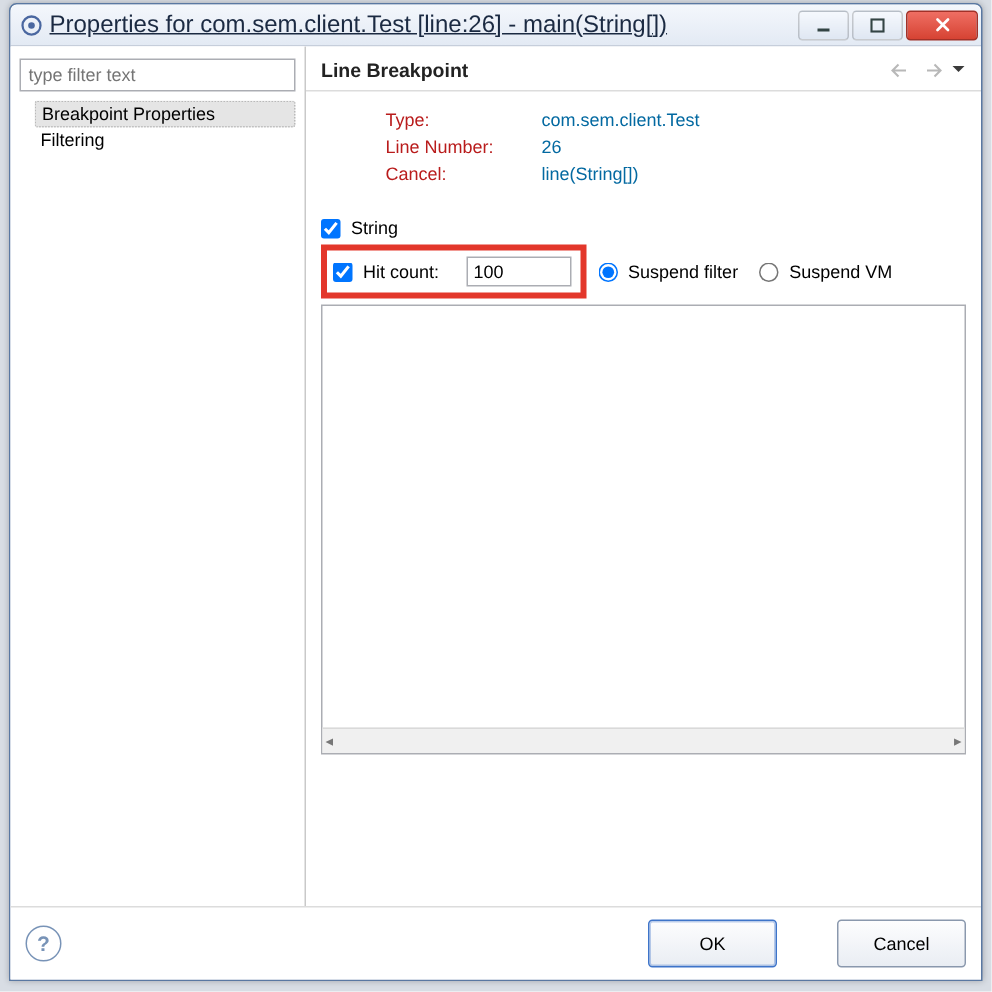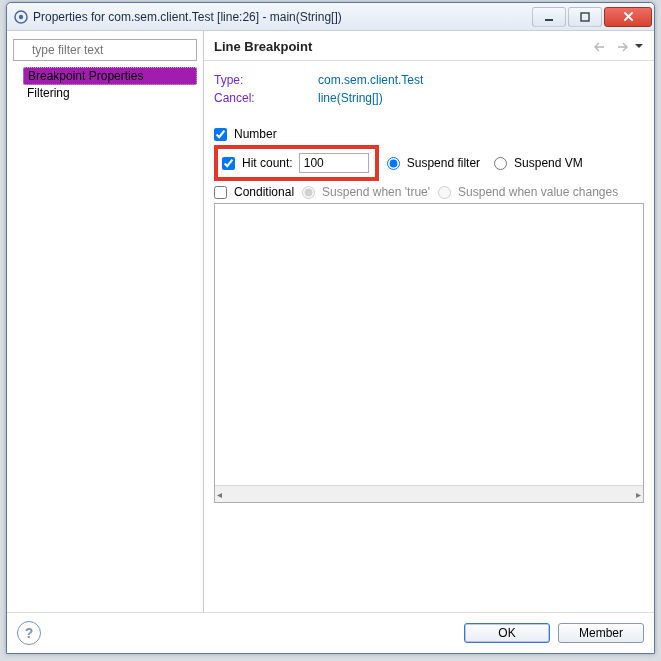--- a/index.html
+++ b/index.html
@@ -38,22 +38,23 @@
   }
   .titlebar .icon {
     width: 16px; height: 16px;
     display: inline-flex; align-items: center; justify-content: center;
     margin-right: 4px;
     color: #4a67a0;
   }
   .titlebar .title {
     flex: 1;
     color: #1b2a42;
-    font-size: 12px;
+    font-size: 16px;
     white-space: nowrap;
+    text-decoration: underline;
   }
   .win-btns { display: flex; gap: 2px; }
   .win-btn {
     width: 34px; height: 20px;
     border: 1px solid rgba(0,0,0,.18);
     border-radius: 3px;
     display: inline-flex; align-items: center; justify-content: center;
     background: linear-gradient(#f5f8fd,#dfe7f2);
     color: #445;
     font-size: 13px;
@@ -76,34 +77,34 @@
   .sidebar {
     width: 197px;
     border-right: 1px solid #c9c9c9;
     padding: 8px 6px;
     background: #fff;
   }
   .filter-input {
     width: 100%;
     height: 22px;
     border: 1px solid #abadb3;
-    padding: 2px 18px;
+    padding: 2px 5px;
     font-size: 12px;
     font-family: inherit;
     color: #6d28d9;
   }
   .tree { margin-top: 6px; padding-left: 10px; }
   .tree-item {
     padding: 1px 4px;
     border-radius: 2px;
     cursor: default;
     color: #000;
   }
   .tree-item.selected {
-    background: #a21caf;
+    background: #e5e5e5;
     border: 1px dotted #b9b9b9;
   }
   .content {
     flex: 1;
     display: flex;
     flex-direction: column;
     min-width: 0;
   }
   .content-header {
     display: flex;
@@ -122,32 +123,32 @@
   .hdr-tools .arrow { color: #9a9a9a; }
   .hdr-tools .arrow svg { display:block; }
   .content-inner {
     padding: 12px 10px 10px 10px;
     flex: 1;
     display: flex;
     flex-direction: column;
     min-height: 0;
   }
   .kv-row { display: flex; margin-bottom: 4px; }
-  .kv-row .label { width: 104px; color: #6d28d9; }
+  .kv-row .label { width: 104px; color: #b91c1c; margin-left: 43px; }
   .kv-row .value { color: #0369a1; }
   .controls { margin-top: 18px; }
   .row { display: flex; align-items: center; margin-bottom: 4px; }
   .row label { display: inline-flex; align-items: center; gap: 4px; }
   input[type=checkbox], input[type=radio] { margin: 0 3px 0 0; }
   .disabled { color: #8a8a8a; }
   .hitbox {
     display: inline-flex; align-items: center;
     border: 4px solid #e3372b;
     padding: 4px 6px 4px 4px;
-    gap: 6px;
+    gap: 18px;
   }
   .hitcount-input {
     width: 70px; height: 20px;
     border: 1px solid #abadb3;
     padding: 1px 4px;
     font-size: 12px;
     font-family: inherit;
   }
   .combo {
     margin-top: 6px;
@@ -190,28 +191,29 @@
     width: 24px; height: 24px;
     border-radius: 50%;
     border: 1.5px solid #7893b7;
     color: #7893b7;
     display: inline-flex; align-items: center; justify-content: center;
     font-size: 14px; font-weight: bold;
   }
   .buttons { display: flex; gap: 8px; }
   .btn {
     min-width: 86px;
-    height: 20px;
+    height: 32px;
     border: 1px solid #8a98ad;
     border-radius: 3px;
     background: linear-gradient(#fdfdfe,#e9edf3);
     font-size: 12px;
     font-family: inherit;
     cursor: default;
     padding: 0 12px;
+    margin-left: 32px;
   }
   .btn.primary {
     border-color: #3e74c9;
     box-shadow: inset 0 0 0 1px rgba(62,116,201,.35);
   }
 </style>
 </head>
 <body>
 
 <div class="window">
@@ -272,29 +274,33 @@
               </svg></span>
         </div>
       </div>
 
       <div class="content-inner">
         <div class="kv-row">
           <span class="label">Type:</span>
           <span class="value">com.sem.client.Test</span>
         </div>
         <div class="kv-row">
+          <span class="label">Line Number:</span>
+          <span class="value">26</span>
+        </div>
+        <div class="kv-row">
           <span class="label">Cancel:</span>
           <span class="value">line(String[])</span>
         </div>
 
         <div class="controls">
           <div class="row">
             <label>
               <input type="checkbox" checked="" style="">
-              <span>Number</span>
+              <span>String</span>
             </label>
           </div>
 
           <div class="row" style="gap:8px">
             <span class="hitbox">
               <label style="gap:4px">
                 <input type="checkbox" checked="" style="">
                 <span>Hit count:</span>
               </label>
               <input class="hitcount-input" value="100" style="">
@@ -302,48 +308,34 @@
             <label>
               <input type="radio" name="suspend" checked="" style="">
               <span>Suspend filter</span>
             </label>
             <label style="margin-left:6px">
               <input type="radio" name="suspend" style="">
               <span>Suspend VM</span>
             </label>
           </div>
 
-          <div class="row" style="gap:8px">
-            <label>
-              <input type="checkbox" style="">
-              <span>Conditional</span>
-            </label>
-            <label class="disabled">
-              <input type="radio" name="cond" checked="" disabled="" style="">
-              <span>Suspend when 'true'</span>
-            </label>
-            <label class="disabled">
-              <input type="radio" name="cond" disabled="" style="">
-              <span>Suspend when value changes</span>
-            </label>
-          </div>
 
 
           <div class="editor">
             <div class="hscroll">
               <span>◂</span>
               <span>▸</span>
             </div>
           </div>
         </div>
       </div>
     </div>
   </div>
 
   <div class="footer">
     <span class="help">?</span>
     <div class="buttons">
       <button class="btn primary">OK</button>
-      <button class="btn">Member</button>
+      <button class="btn">Cancel</button>
     </div>
   </div>
 
 </div>
 
 </body></html>

